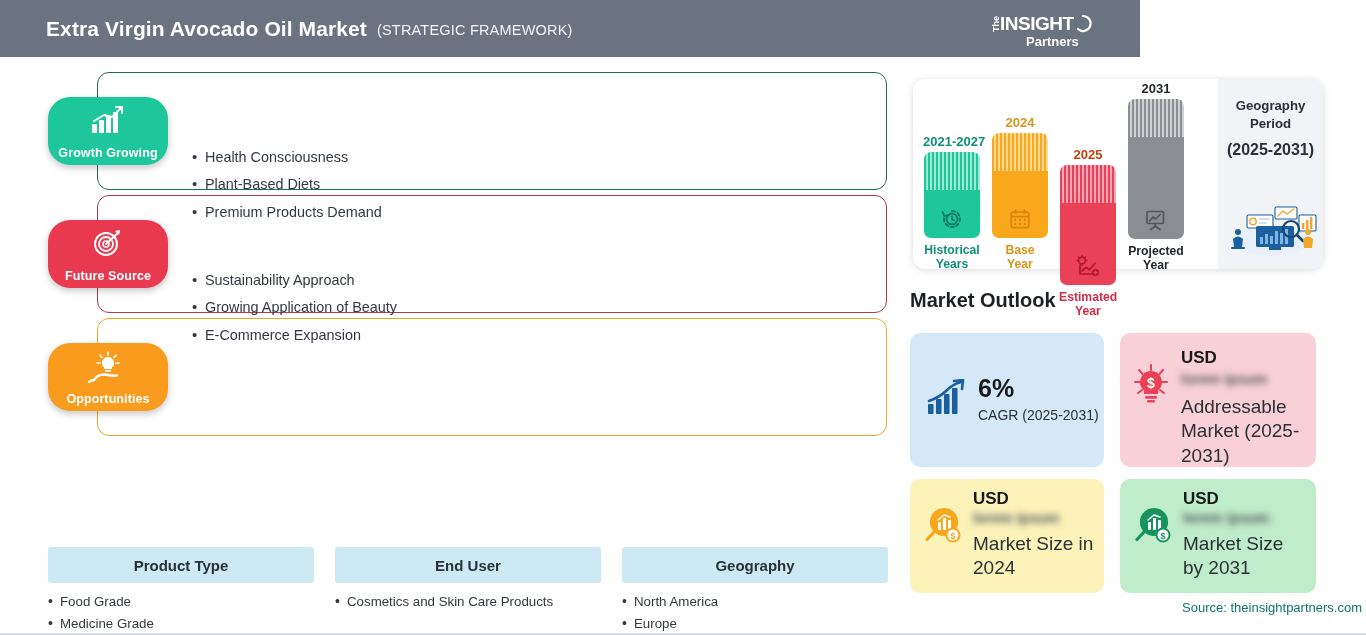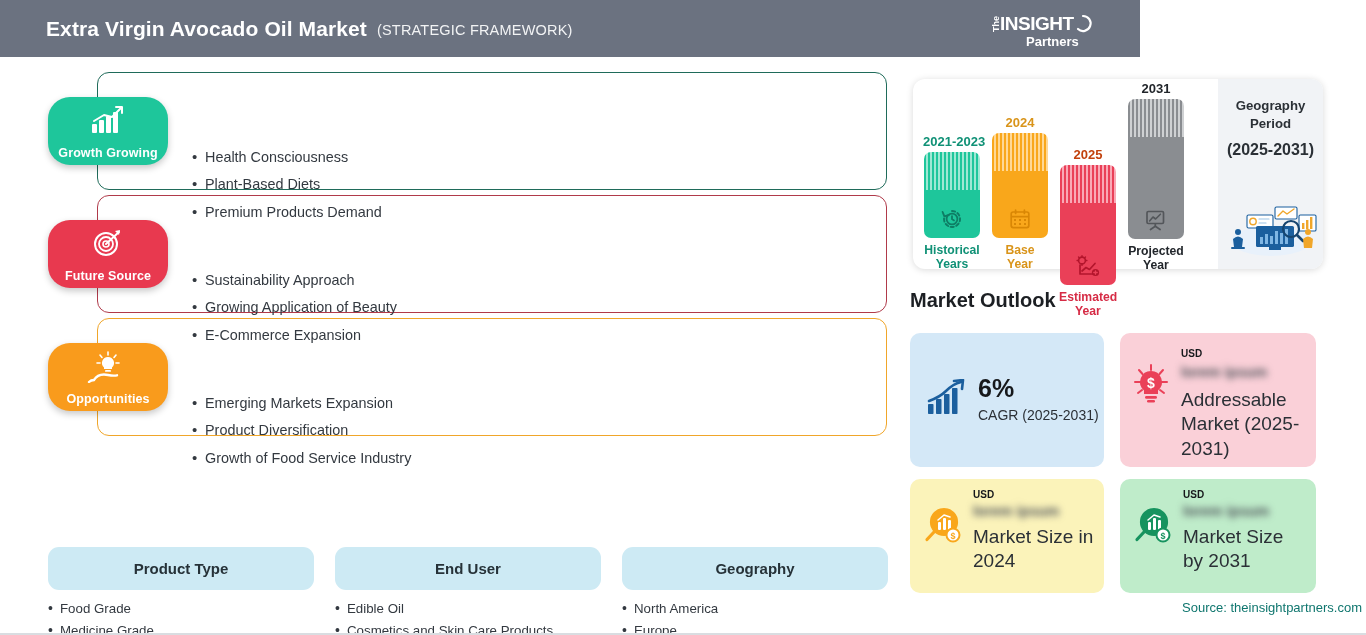--- a/index.html
+++ b/index.html
@@ -69,21 +69,21 @@
     position:absolute; left:48px; top:446px; width:839px; height:32px;
     background:#6b7280; border-radius:7px; color:#fff;
     display:flex; align-items:center; justify-content:center;
     font-size:15.5px; font-weight:bold; box-shadow:0 2px 4px rgba(0,0,0,0.18);
   }
   .seg-col { position:absolute; top:490px; width:266px; }
   .seg-col.c1 { left:48px; }
   .seg-col.c2 { left:335px; }
   .seg-col.c3 { left:622px; }
   .seg-col-head {
-    height:43px; background:#cdeaf4; border-radius:11px;
+    height:36px; background:#cdeaf4; border-radius:3px;
     display:flex; align-items:center; justify-content:center;
     font-size:15px; font-weight:bold; color:#263238;
   }
   .seg-col ul { margin-top:12px; }
   .seg-col li {
     list-style:none; font-size:13.3px; color:#333940; line-height:1;
     margin-bottom:9px; position:relative; padding-left:12px; white-space:nowrap;
   }
   .seg-col li::before {
     content:"•"; position:absolute; left:0; top:-1px; font-size:14px; color:#333940;
@@ -138,21 +138,21 @@
 
   .cagr-inner {
     display:flex; align-items:center; height:100%; padding-left:16px; gap:10px;
   }
   .cagr-val { font-size:25px; font-weight:bold; color:#16181b; line-height:1; }
   .cagr-sub { font-size:14px; color:#2b3036; margin-top:6px; line-height:1.2;text-align:center; }
 
   .usd-inner { display:flex; height:100%; padding:16px 10px 10px 10px; gap:9px; }
   .usd-icon { flex:0 0 auto; padding-top:14px; }
   .usd-text { flex:1; }
-  .usd-label { font-size:10px; font-weight:bold; color:#16181b; line-height:1; }
+  .usd-label { font-size:17px; font-weight:bold; color:#16181b; line-height:1; }
   .usd-blur {
     font-size:14.5px; font-weight:bold; color:#4c5158; margin-top:6px;
     filter: blur(3.6px); line-height:1.1; user-select:none;
   }
   .usd-sub { font-size:19px; color:#2b3036; margin-top:7px; line-height:1.28; }
   .ocard.ms24 .usd-inner, .ocard.ms31 .usd-inner { padding-top:11px; }
   .ocard.ms24 .usd-blur, .ocard.ms31 .usd-blur { margin-top:4px; }
   .ocard.ms24 .usd-sub, .ocard.ms31 .usd-sub { margin-top:5px; }
 
   .source {
@@ -236,61 +236,55 @@
     <ul class="bullets b1">
       <li>Health Consciousness</li>
       <li>Plant-Based Diets</li>
       <li>Premium Products Demand</li>
     </ul>
     <ul class="bullets b2">
       <li>Sustainability Approach</li>
       <li>Growing Application of Beauty</li>
       <li>E-Commerce Expansion</li>
     </ul>
-    <ul class="bullets b3">
-      <li>Emerging Markets Expansion</li>
-      <li>Product Diversification</li>
-      <li>Growth of Food Service Industry</li>
-    </ul>
 
 
     <div class="seg-col c1">
       <div class="seg-col-head">Product Type</div>
       <ul>
         <li>Food Grade</li>
         <li>Medicine Grade</li>
         <li>Beauty and cosmetics Grade</li>
       </ul>
     </div>
 
     <div class="seg-col c2">
       <div class="seg-col-head">End User</div>
       <ul>
-        <li>Edible Oil</li>
         <li>Cosmetics and Skin Care Products</li>
       </ul>
     </div>
 
     <div class="seg-col c3">
       <div class="seg-col-head">Geography</div>
       <ul>
         <li>North America</li>
         <li>Europe</li>
         <li>Asia-Pacific</li>
       </ul>
     </div>
   </div>
 
   <div class="right">
 
     <div class="timeline-card">
       <div class="bars">
 
         <div class="bar-col" style="left:10px; top:56px;">
-          <div class="bar-year" style="color:#109176;">2021-2023</div>
+          <div class="bar-year" style="color:#109176;">2021-2027</div>
           <div class="bar-body" style="height:86px;">
             <div class="bar-stripes" style="background:repeating-linear-gradient(90deg,#1ec69b 0 2px,#9fe8d4 2px 4px);"></div>
             <div class="bar-solid" style="background:#1ec69b;">
               <svg width="24" height="24" viewBox="0 0 24 24">
                 <path d="M12 4 a8 8 0 1 1 -7.4 5" fill="none" stroke="#0d7d64" stroke-width="1.9" stroke-linecap="round" stroke-dasharray="3.2 2.6"></path>
                 <path d="M2.6 5 L4.4 9.4 L9 7.8" fill="none" stroke="#0d7d64" stroke-width="1.9" stroke-linecap="round" stroke-linejoin="round"></path>
                 <circle cx="12" cy="12" r="5.4" fill="none" stroke="#0d7d64" stroke-width="1.8"></circle>
                 <path d="M12 9.2 V12 L14 13.4" fill="none" stroke="#0d7d64" stroke-width="1.8" stroke-linecap="round"></path>
               </svg>
             </div>

